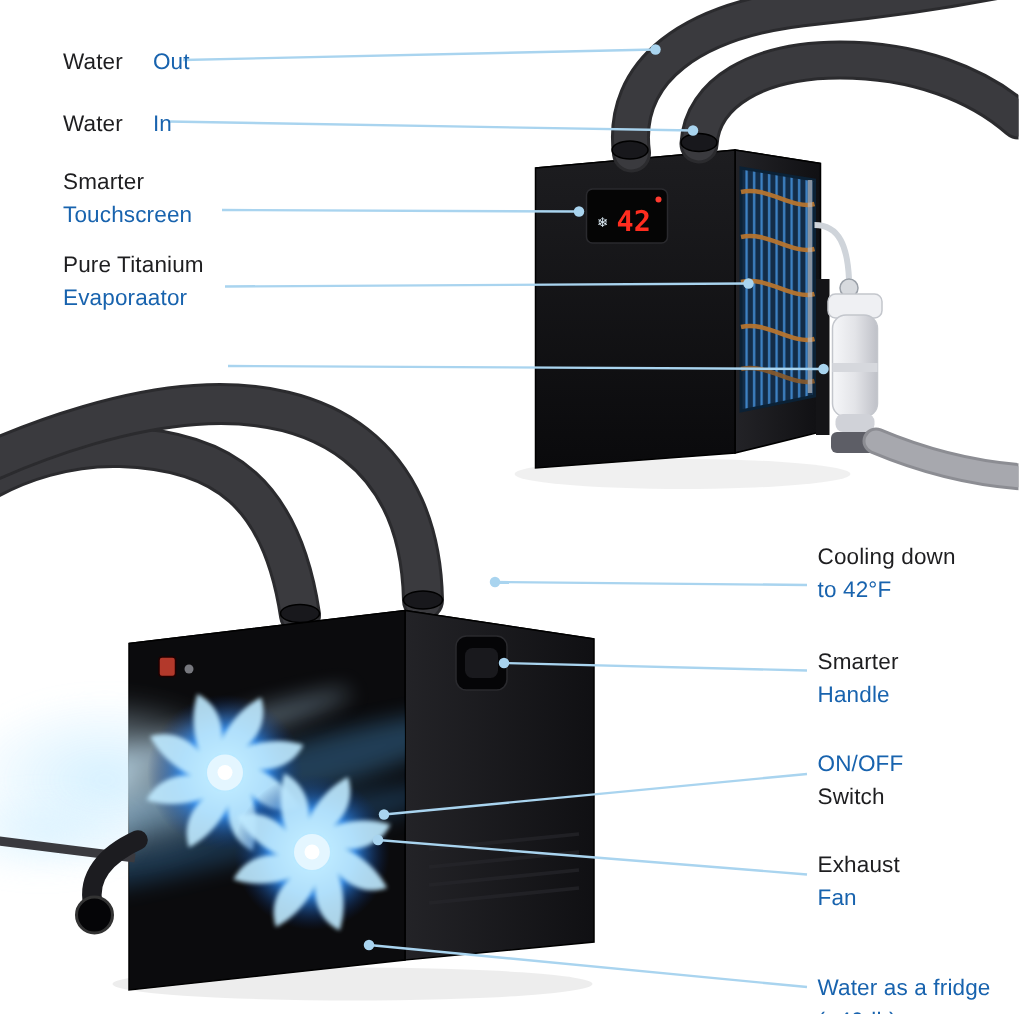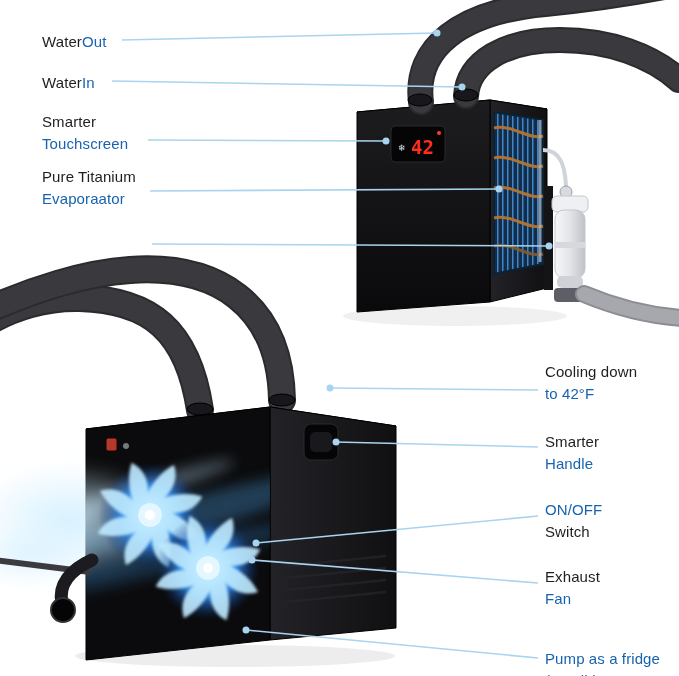--- a/index.html
+++ b/index.html
@@ -3,21 +3,21 @@
 <meta charset="utf-8">
 <style>
   *{margin:0;padding:0;box-sizing:border-box}
   html,body{width:679px;height:676px;background:#fff;overflow:hidden;
     font-family:"Liberation Sans",sans-serif}
   .stage{position:absolute;left:0;top:0;width:679px;height:676px}
   svg.art{position:absolute;left:0;top:0;display:block}
   .lbl{position:absolute;font-size:15px;line-height:1.45;color:#1e1e20;letter-spacing:.1px;white-space:nowrap}
   .lbl .n{color:#1e1e20;font-weight:400}
   .lbl .b{color:var(--accent,#1863ae);font-weight:400}
-  .lbl .sp{margin-right:0}
+  .lbl .sp{margin-right:20px}
 </style>
 </head>
 <body>
 
 <div class="stage">
 
 <svg class="art" width="679" height="676" viewBox="0 0 679 676">
   <defs>
     <linearGradient id="ff1" x1="0" y1="0" x2="0" y2="1">
       <stop offset="0" stop-color="#1d1d20"></stop>
@@ -234,17 +234,17 @@
   <div><span class="b">ON/OFF</span></div>
   <div><span class="n">Switch</span></div>
 </div>
 
 <div class="lbl" style="left:545px;top:566px">
   <div><span class="n">Exhaust</span></div>
   <div><span class="b">Fan</span></div>
 </div>
 
 <div class="lbl" style="left:545px;top:648px">
-  <div><span class="b">Pump as a fridge</span></div>
+  <div><span class="b">Water as a fridge</span></div>
   <div><span class="b">(~40db)</span></div>
 </div>
 
 </div>
 
 </body></html>

